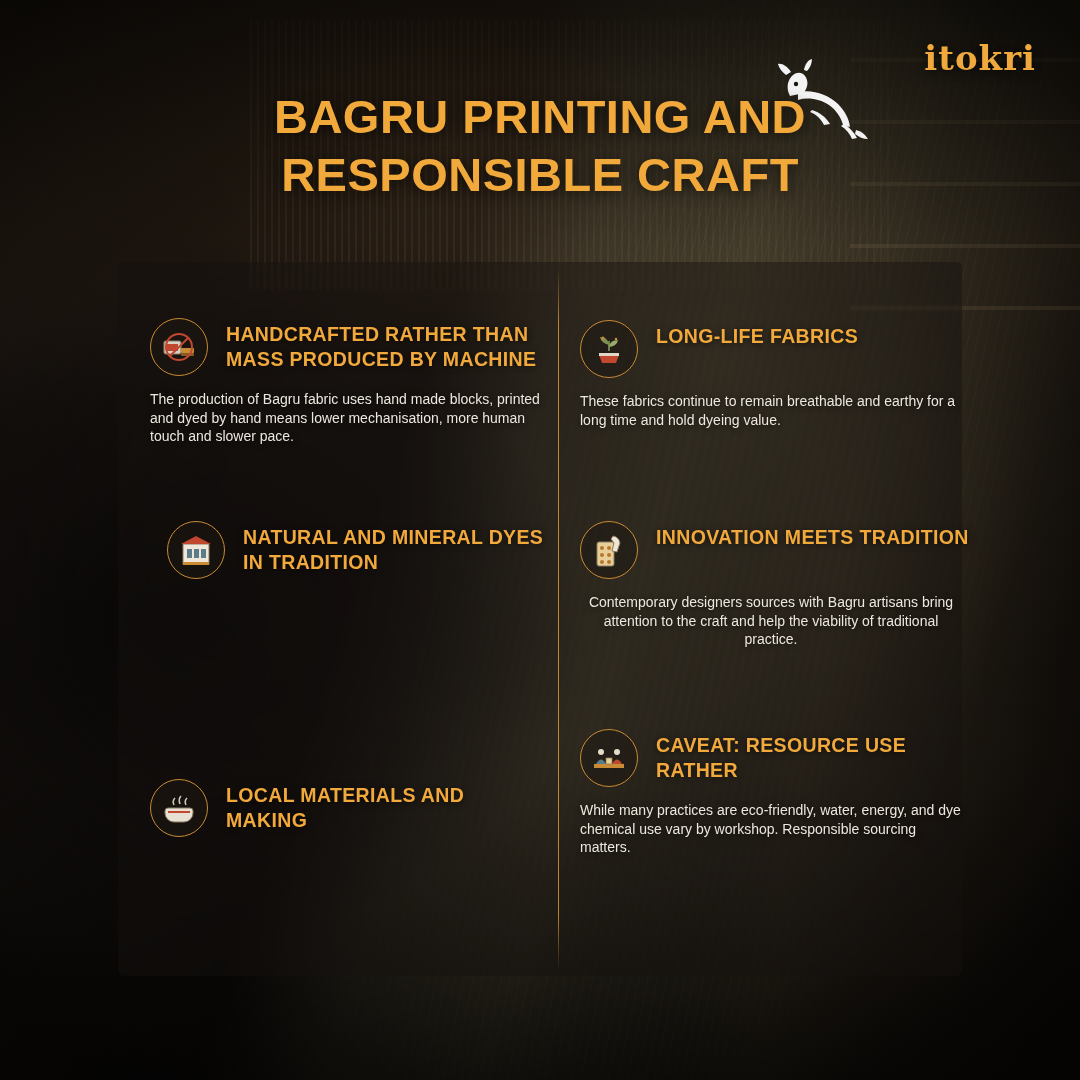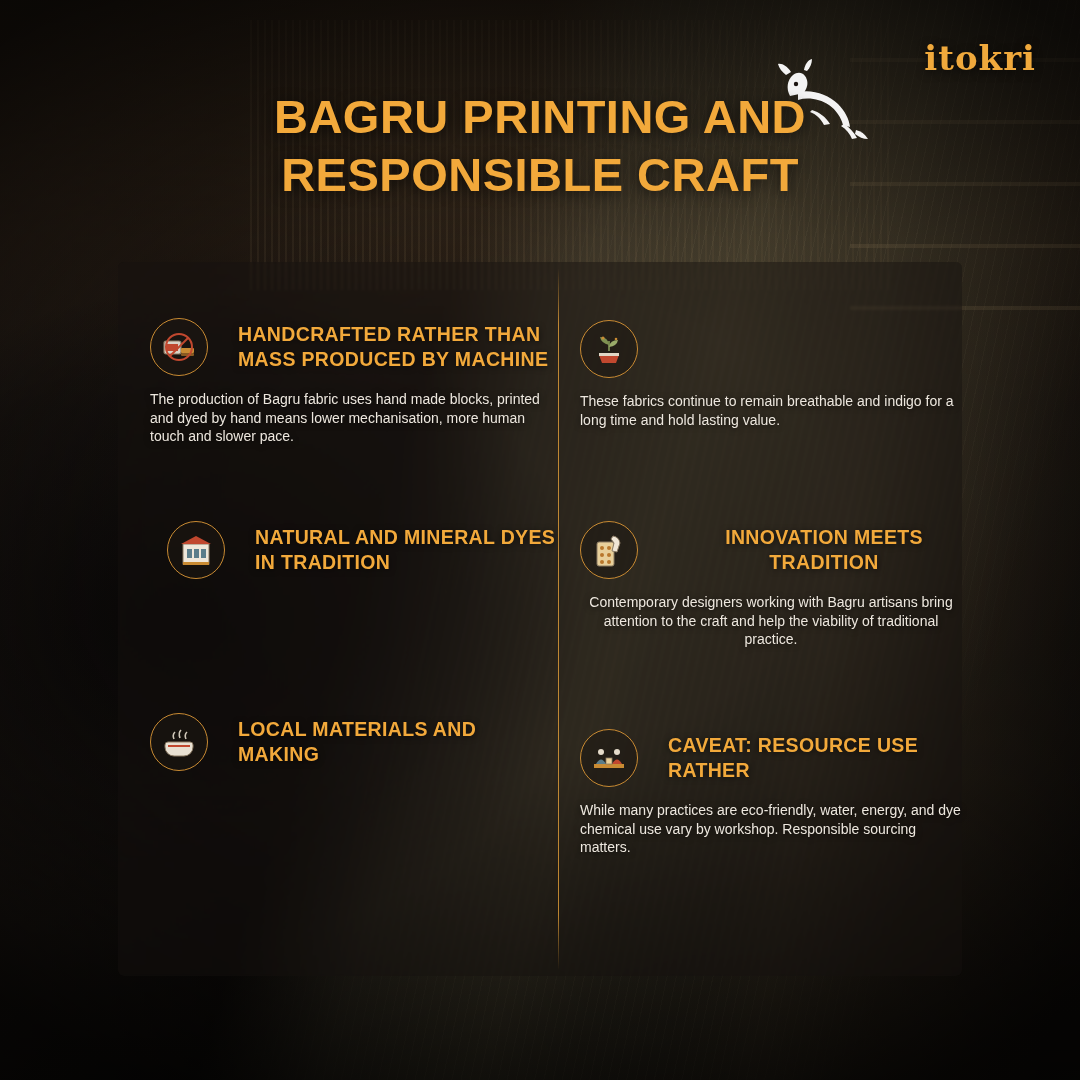--- a/index.html
+++ b/index.html
@@ -108,21 +108,21 @@
     left: 558px; top: 268px; width: 1px; height: 702px;
     background: linear-gradient(180deg, rgba(242,169,59,0) 0%, rgba(242,169,59,0.75) 8%, rgba(242,169,59,0.75) 92%, rgba(242,169,59,0) 100%);
   }
 
   .col { position: absolute; width: 400px; }
   .col-left  { left: 150px; }
   .col-right { left: 580px; }
 
   .item { position: absolute; width: 400px; }
 
-  .item-head { display: flex; align-items: flex-start; gap: 30px; }
+  .item-head { display: flex; align-items: flex-start; gap: 18px; }
   .badge {
     flex: 0 0 auto;
     width: 58px; height: 58px; border-radius: 50%;
     border: 1.5px solid #C98B33;
     background: rgba(30,24,18,0.55);
     display: flex; align-items: center; justify-content: center;
     overflow: hidden;
   }
   .badge svg { display: block; }
   .item-title {
@@ -205,21 +205,21 @@
             <rect x="11" y="19" width="5" height="9" fill="#5b7d8a"></rect>
             <rect x="18" y="19" width="5" height="9" fill="#5b7d8a"></rect>
             <rect x="25" y="19" width="5" height="9" fill="#5b7d8a"></rect>
             <rect x="7" y="32" width="26" height="3" fill="#c98b33"></rect>
           </svg>
         </div>
         <div class="item-title">NATURAL AND MINERAL DYES IN TRADITION</div>
       </div>
     </div>
 
-    <div class="item" style="top:713px;left:0;position:absolute;">
+    <div class="item" style="top:779px;left:0;position:absolute;">
       <div class="item-head">
         <div class="badge">
           <svg width="40" height="40" viewBox="0 0 40 40">
             <path d="M9 20 h22 a3 3 0 0 1 3 3 v2 a9 9 0 0 1 -9 9 h-10 a9 9 0 0 1 -9 -9 v-2 a3 3 0 0 1 3 -3 z" fill="#e8e0d2" stroke="#8a7a63" stroke-width="1"></path>
             <path d="M9 24 h22" stroke="#c1482f" stroke-width="2"></path>
             <path d="M15 17 q-2 -4 1 -7" stroke="#cfc7b8" stroke-width="1.6" fill="none"></path>
             <path d="M21 16 q-2 -5 1 -8" stroke="#cfc7b8" stroke-width="1.6" fill="none"></path>
             <path d="M27 17 q-2 -4 1 -7" stroke="#cfc7b8" stroke-width="1.6" fill="none"></path>
           </svg>
         </div>
@@ -237,43 +237,44 @@
           <svg width="40" height="40" viewBox="0 0 40 40">
             <path d="M20 22 v-10" stroke="#6f7f4a" stroke-width="2"></path>
             <path d="M20 16 q-8 -2 -9 -8 q8 0 9 8z" fill="#7f9152"></path>
             <path d="M20 18 q8 -1 9 -7 q-8 0 -9 7z" fill="#9aab6a"></path>
             <path d="M10 26 h20 l-3 8 h-14 z" fill="#c1482f"></path>
             <path d="M10 24 h20 v3 h-20 z" fill="#e0d7c6"></path>
             <circle cx="14" cy="9" r="1.6" fill="#c98b33"></circle>
             <circle cx="27" cy="10" r="1.3" fill="#c98b33"></circle>
           </svg>
         </div>
-      </div>
-      <div class="item-body">These fabrics continue to remain breathable and indigo for a long time and hold lasting value.</div>
+        <div class="item-title">LONG-LIFE FABRICS</div>
+      </div>
+      <div class="item-body">These fabrics continue to remain breathable and earthy for a long time and hold dyeing value.</div>
     </div>
 
     <div class="item" style="top:521px;left:0;position:absolute;text-align:center;">
       <div class="item-head">
         <div class="badge">
           <svg width="40" height="40" viewBox="0 0 40 40">
             <rect x="8" y="12" width="17" height="24" rx="2" fill="#e8cf9a" stroke="#8a7a63" stroke-width="1"></rect>
             <g fill="#b8762c">
               <circle cx="13" cy="18" r="2"></circle>
                 <circle cx="20" cy="18" r="2"></circle>
               <circle cx="13" cy="25" r="2"></circle>
                 <circle cx="20" cy="25" r="2"></circle>
               <circle cx="13" cy="32" r="2"></circle>
                 <circle cx="20" cy="32" r="2"></circle>
             </g>
             <path d="M24 6 q6 1 7 7 l-3 9 -5 -1 2 -8 -3 -4z" fill="#f0e6d6" stroke="#8a7a63" stroke-width="1"></path>
           </svg>
         </div>
         <div class="item-title">INNOVATION MEETS TRADITION</div>
       </div>
-      <div class="item-body">Contemporary designers working with Bagru artisans bring attention to the craft and help the viability of traditional practice.</div>
+      <div class="item-body">Contemporary designers sources with Bagru artisans bring attention to the craft and help the viability of traditional practice.</div>
     </div>
 
     <div class="item" style="top:729px;left:0;position:absolute;">
       <div class="item-head">
         <div class="badge">
           <svg width="40" height="40" viewBox="0 0 40 40">
             <rect x="5" y="26" width="30" height="4" fill="#c98b33"></rect>
             <circle cx="12" cy="14" r="3" fill="#e6dccb"></circle>
             <path d="M7 26 q5 -9 10 0z" fill="#5b7d8a"></path>
             <circle cx="28" cy="14" r="3" fill="#e6dccb"></circle>

